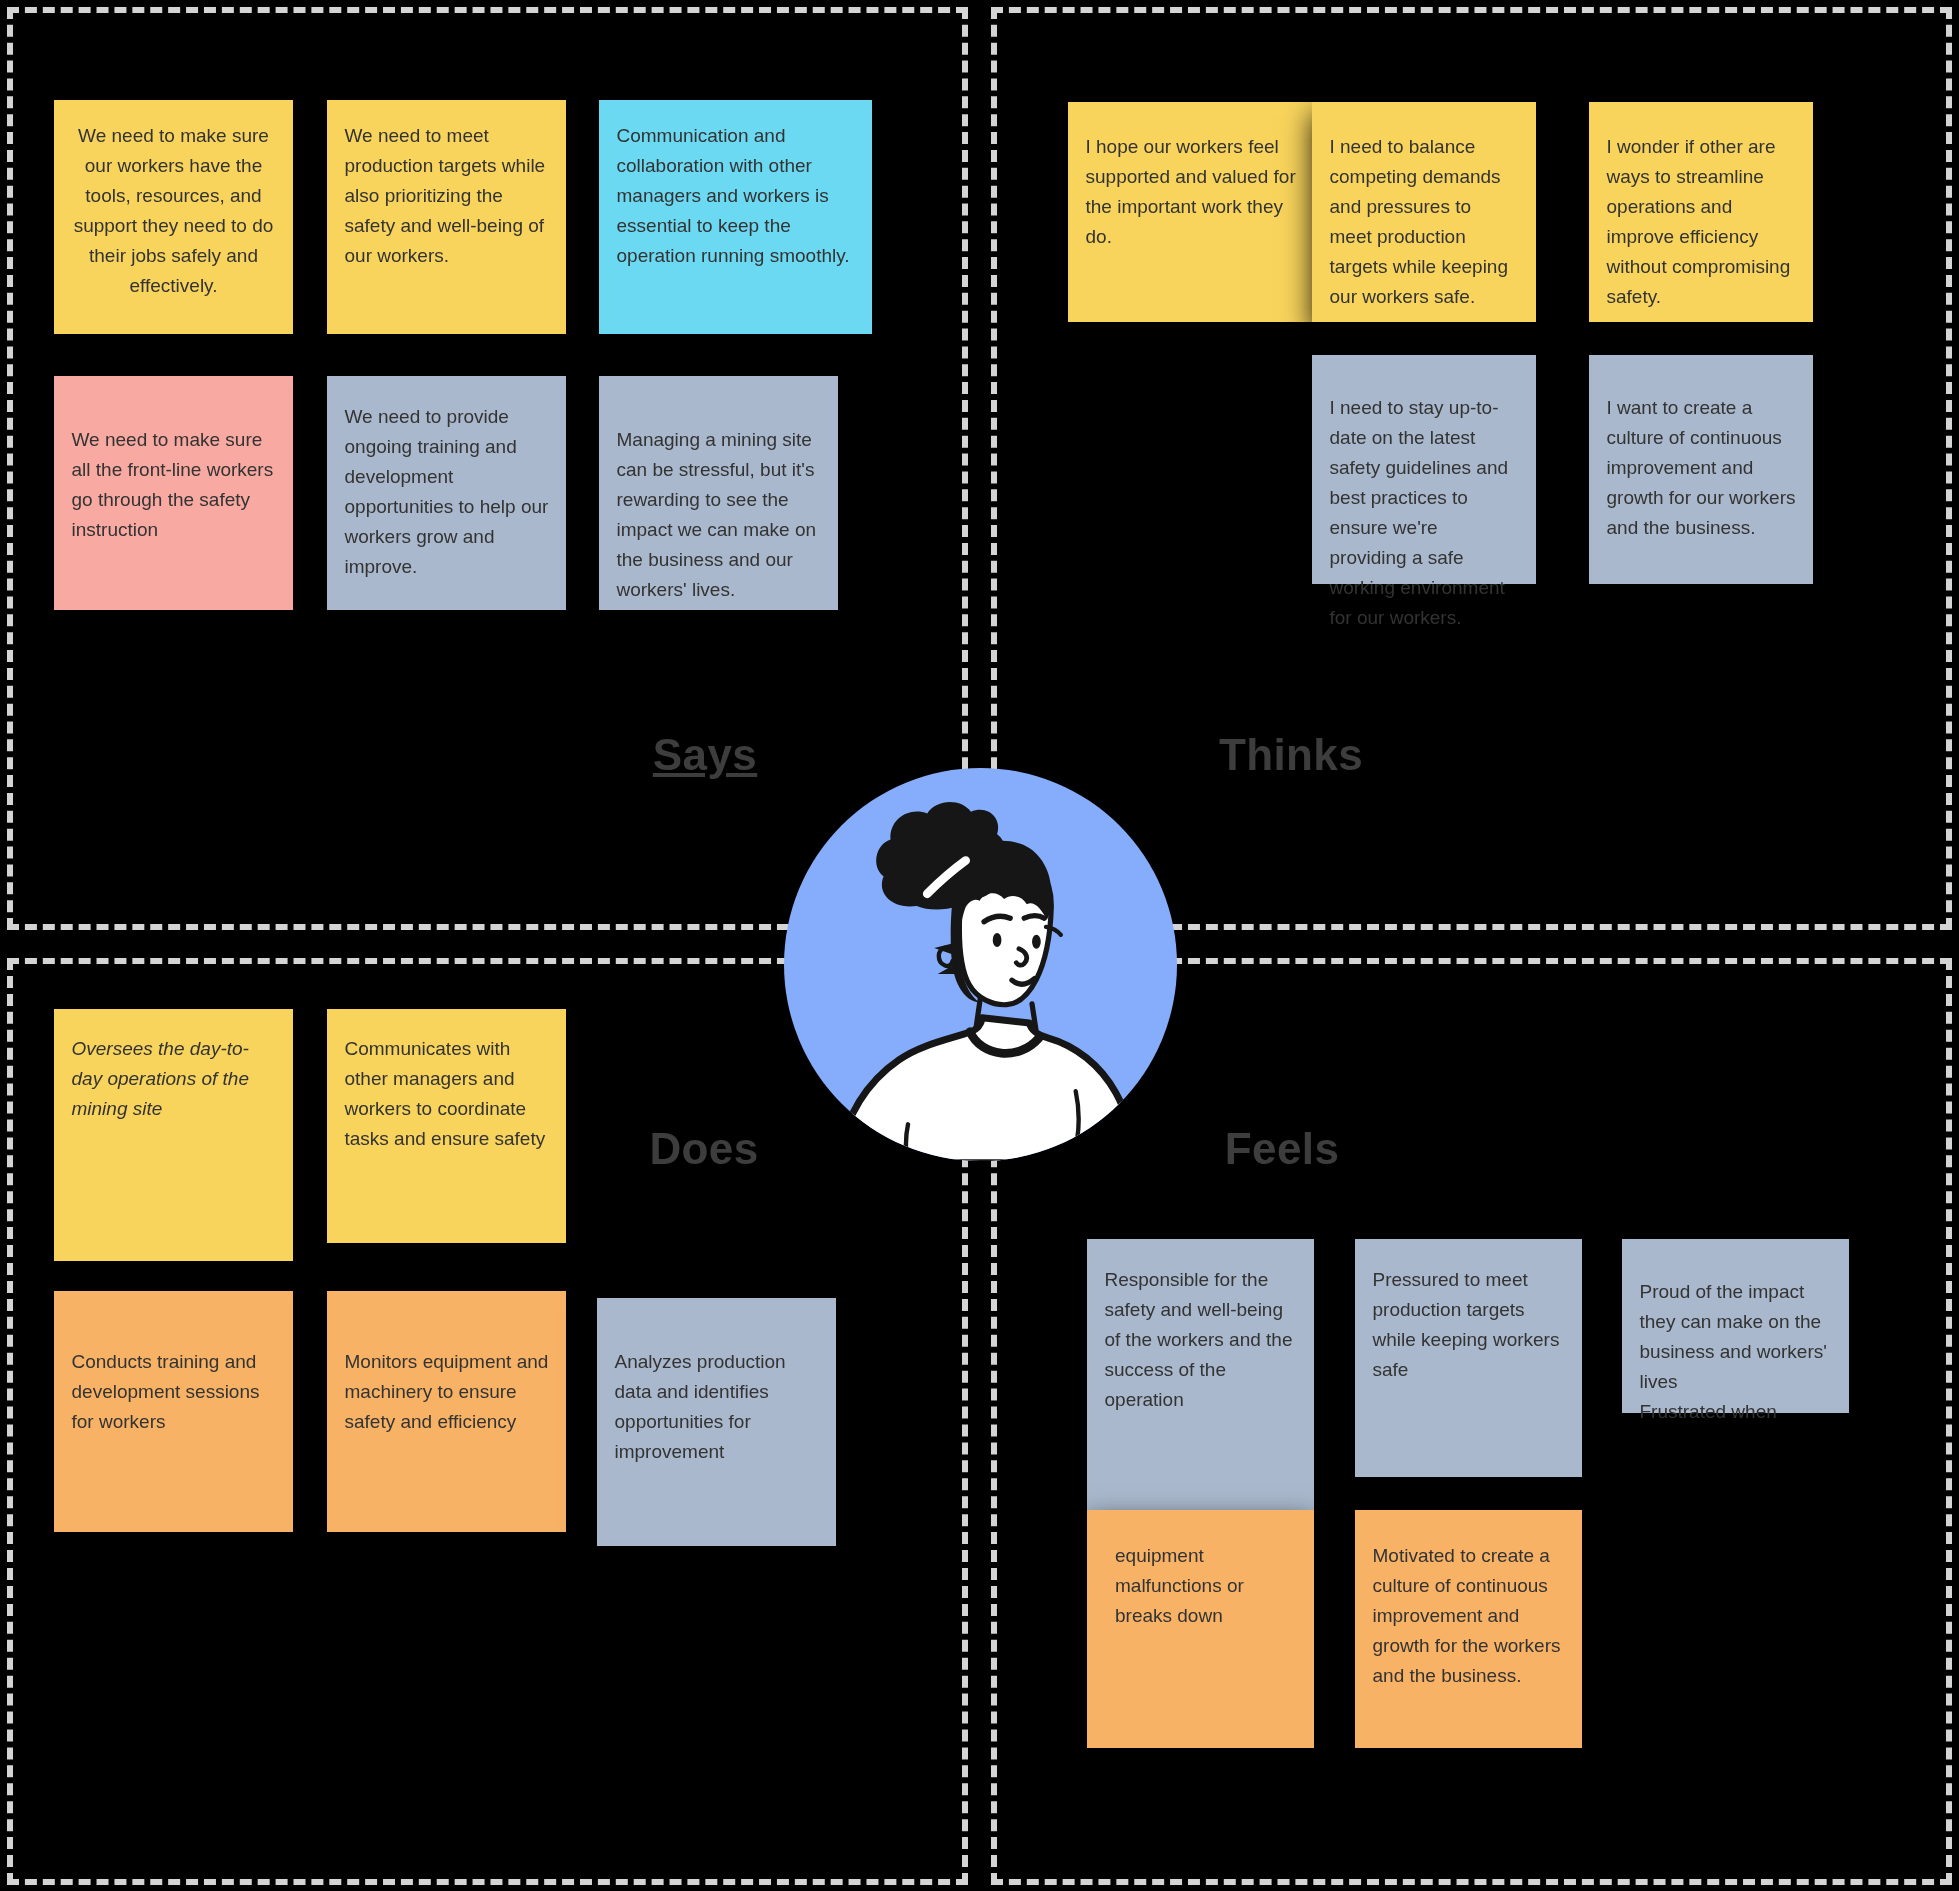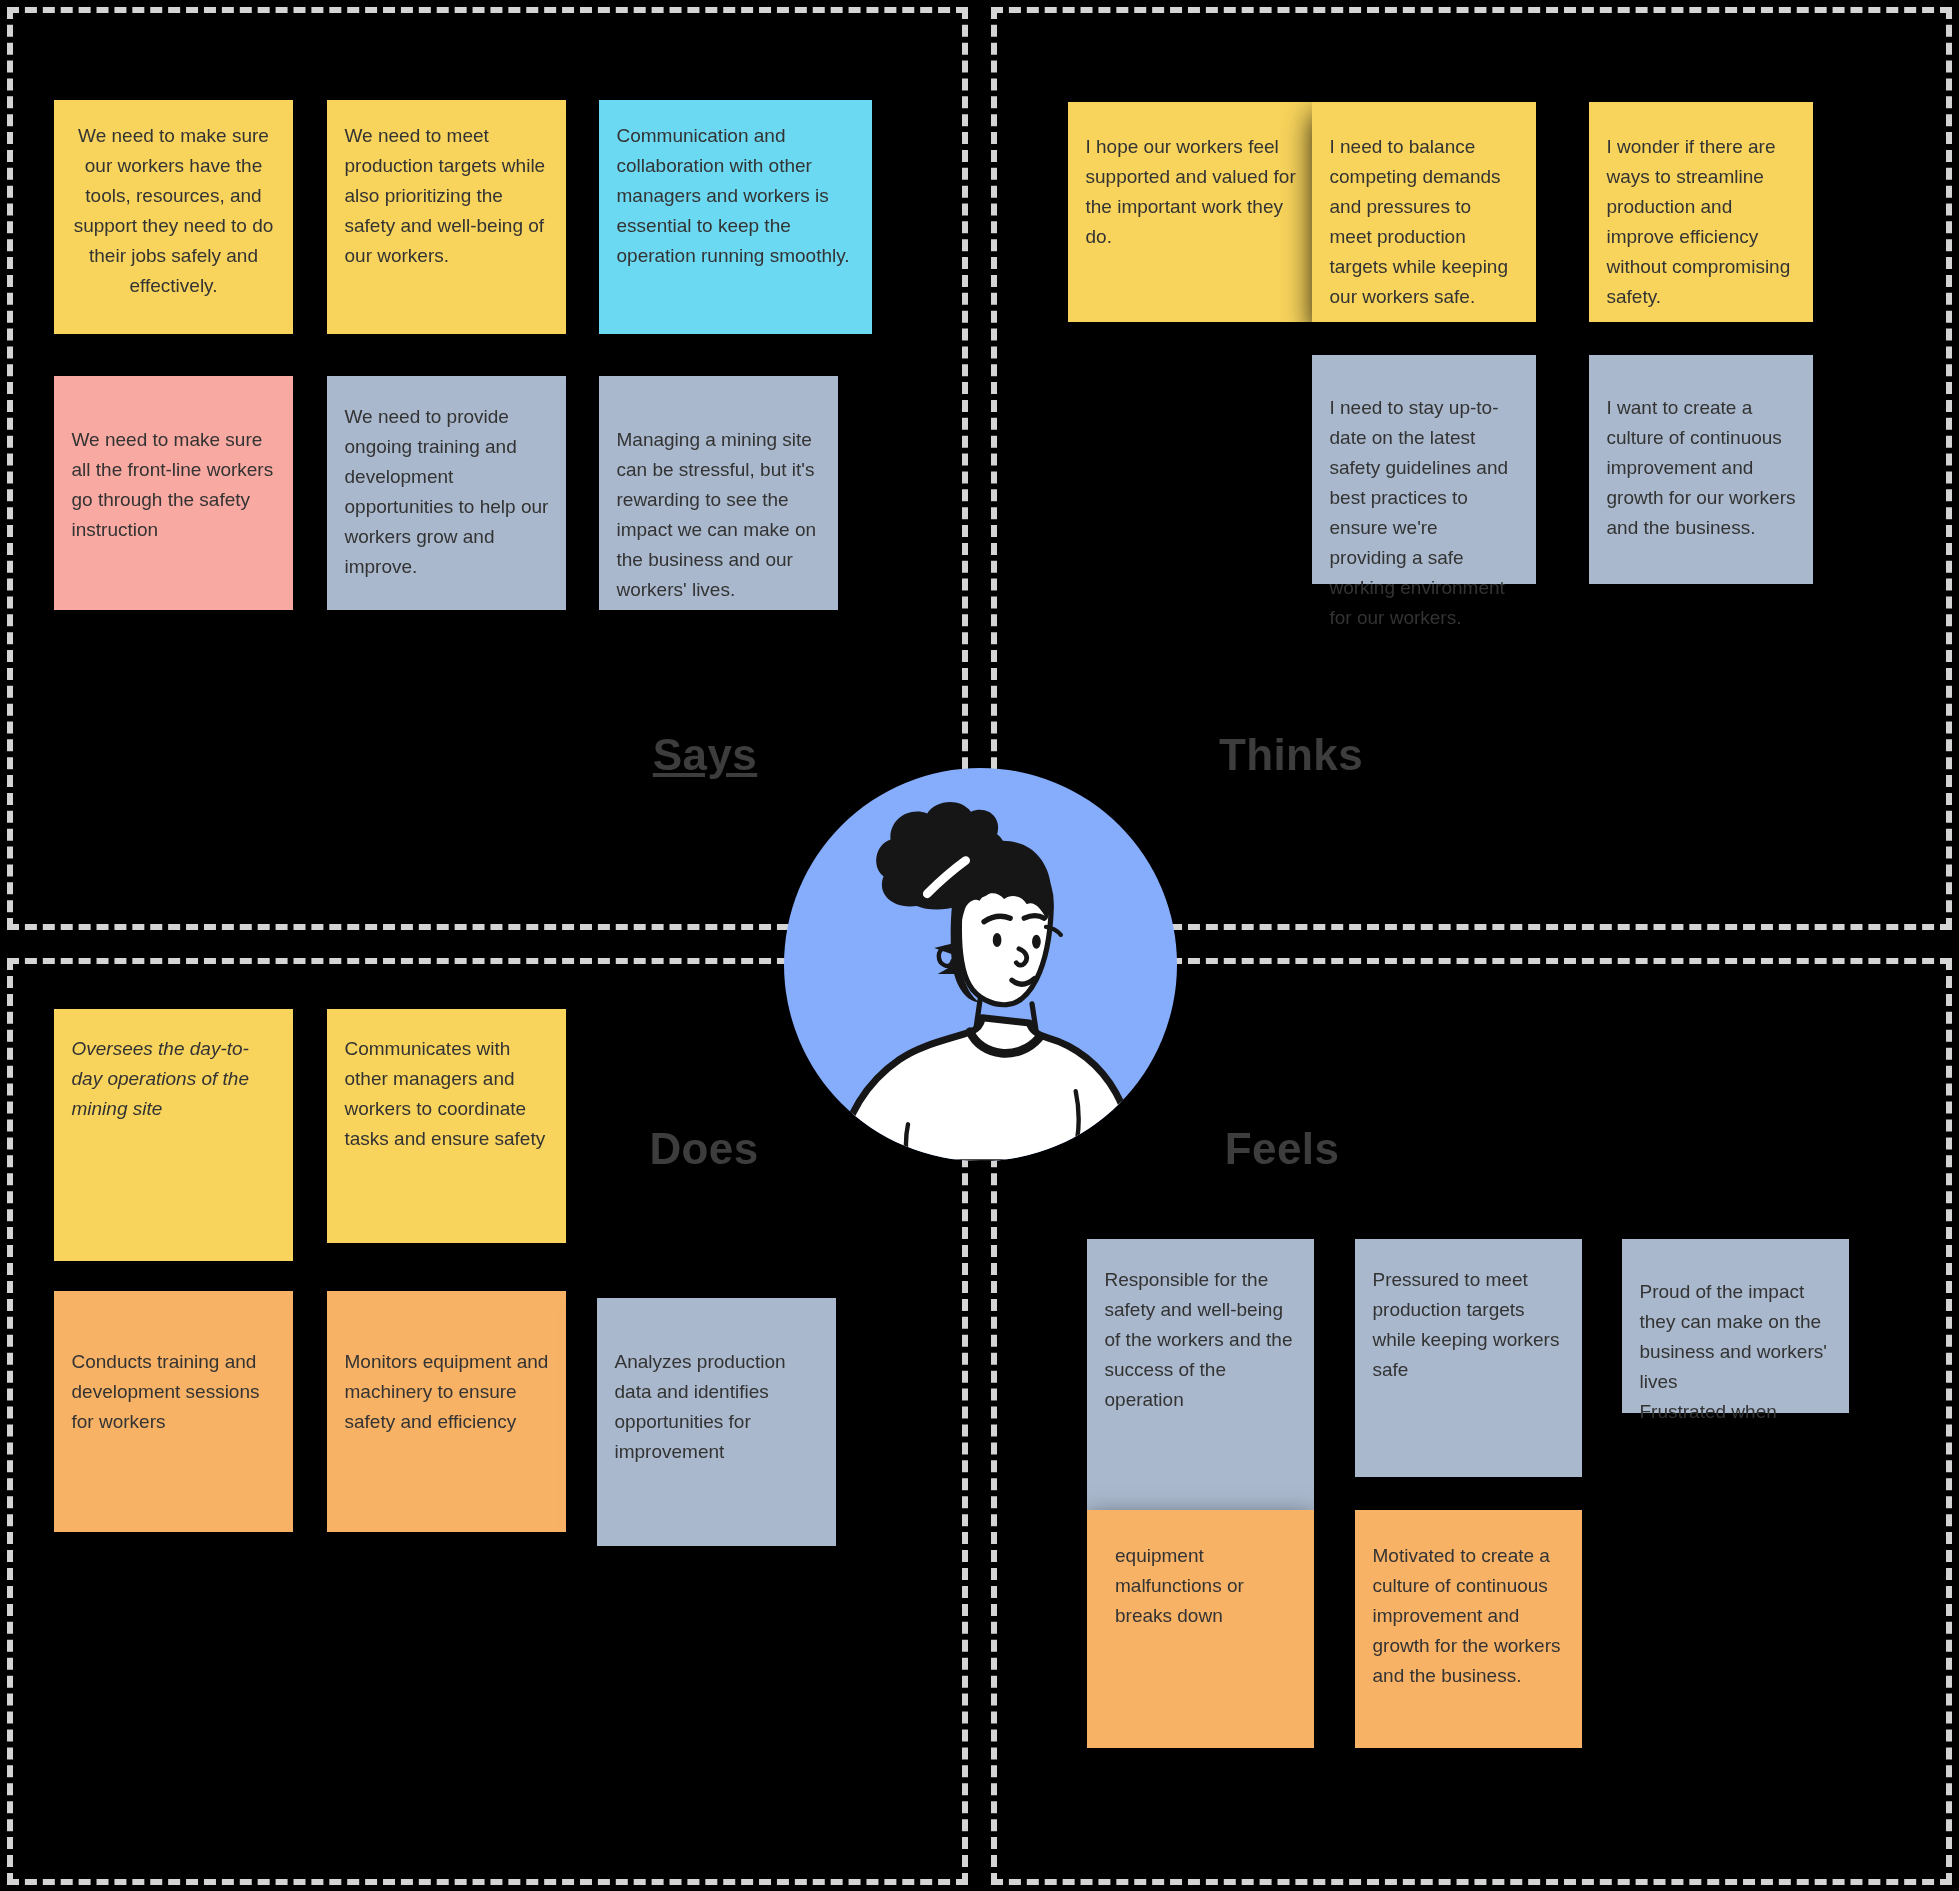--- a/index.html
+++ b/index.html
@@ -54,21 +54,21 @@
 
   <div>
       <div class="note yellow" style="left: 54px; top: 100px; width: 239px; height: 234px; padding-top: 21px; text-align: center;">We need to make sure our workers have the tools, resources, and support they need to do their jobs safely and effectively.</div>
       <div class="note yellow" style="left: 327px; top: 100px; width: 239px; height: 234px; padding-top: 21px;">We need to meet production targets while also prioritizing the safety and well-being of our workers.</div>
       <div class="note cyan" style="left: 599px; top: 100px; width: 273px; height: 234px; padding-top: 21px;">Communication and collaboration with other managers and workers is essential to keep the operation running smoothly.</div>
       <div class="note pink" style="left: 54px; top: 376px; width: 239px; height: 234px; padding-top: 49px;">We need to make sure all the front-line workers go through the safety instruction</div>
       <div class="note gray" style="left: 327px; top: 376px; width: 239px; height: 234px; padding-top: 26px;">We need to provide ongoing training and development opportunities to help our workers grow and improve.</div>
       <div class="note gray" style="left: 599px; top: 376px; width: 239px; height: 234px; padding-top: 49px;">Managing a mining site can be stressful, but it's rewarding to see the impact we can make on the business and our workers' lives.</div>
       <div class="note yellow" style="left: 1035px; top: 102px; width: 251px; height: 220px; padding-top: 30px; margin-left: 33px;">I hope our workers feel supported and valued for the important work they do.</div>
       <div class="note yellow" style="left: 1312px; top: 102px; width: 224px; height: 220px; padding-top: 30px;">I need to balance competing demands and pressures to meet production targets while keeping our workers safe.</div>
-      <div class="note yellow" style="left: 1589px; top: 102px; width: 224px; height: 220px; padding-top: 30px;">I wonder if there are ways to streamline production and improve efficiency without compromising safety.</div>
+      <div class="note yellow" style="left: 1589px; top: 102px; width: 224px; height: 220px; padding-top: 30px;">I wonder if other are ways to streamline operations and improve efficiency without compromising safety.</div>
       <div class="note gray" style="left: 1312px; top: 355px; width: 224px; height: 229px; padding-top: 38px;">I need to stay up-to-date on the latest safety guidelines and best practices to ensure we're providing a safe working environment for our workers.</div>
       <div class="note gray" style="left: 1589px; top: 355px; width: 224px; height: 229px; padding-top: 38px;">I want to create a culture of continuous improvement and growth for our workers and the business.</div>
       <div class="note yellow" style="left: 54px; top: 1009px; width: 239px; height: 252px; padding-top: 24.5px; font-style: italic;">Oversees the day-to-day operations of the mining site</div>
       <div class="note yellow" style="left: 327px; top: 1009px; width: 239px; height: 234px; padding-top: 24.5px;">Communicates with other managers and workers to coordinate tasks and ensure safety</div>
       <div class="note orange" style="left: 54px; top: 1291px; width: 239px; height: 241px; padding-top: 56px;">Conducts training and development sessions for workers</div>
       <div class="note orange" style="left: 327px; top: 1291px; width: 239px; height: 241px; padding-top: 56px;">Monitors equipment and machinery to ensure safety and efficiency</div>
       <div class="note gray" style="left: 597px; top: 1298px; width: 239px; height: 248px; padding-top: 49px;">Analyzes production data and identifies opportunities for improvement</div>
       <div class="note gray" style="left: 1087px; top: 1239px; width: 227px; height: 302px; padding-top: 26px;">Responsible for the safety and well-being of the workers and the success of the operation</div>
       <div class="note gray" style="left: 1355px; top: 1239px; width: 227px; height: 238px; padding-top: 26px;">Pressured to meet production targets while keeping workers safe</div>
       <div class="note gray" style="left: 1622px; top: 1239px; width: 227px; height: 174px; padding-top: 38px;">Proud of the impact they can make on the business and workers' lives

